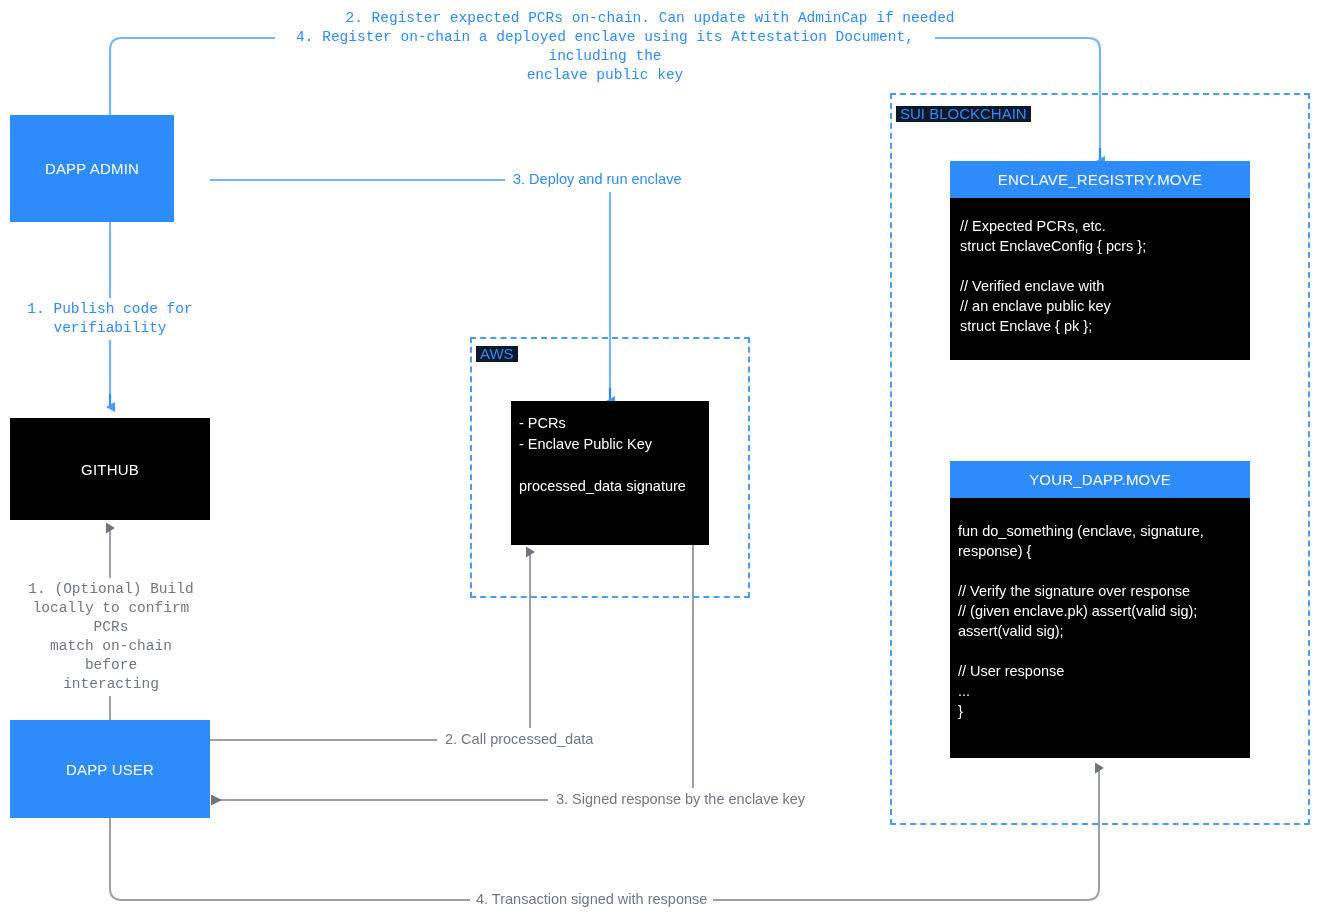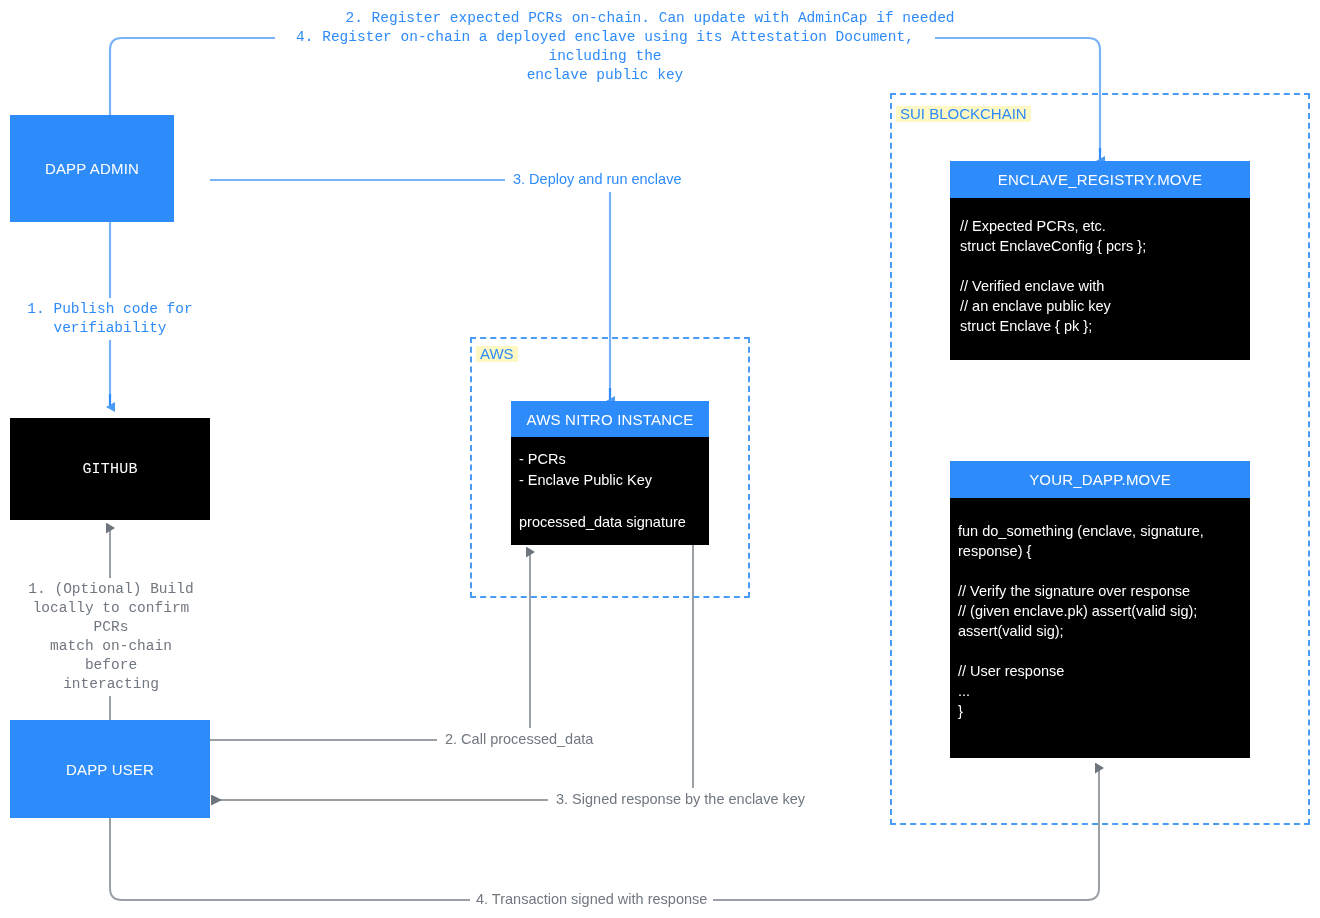--- a/index.html
+++ b/index.html
@@ -33,21 +33,21 @@
     border: 2px dashed #4a9bf5;
     border-radius: 1px;
     box-sizing: border-box;
     background: transparent;
   }
   .group-label {
     position: absolute;
     color: #2e8bfa;
     font-size: 15px;
     line-height: 16px;
-    background: #fef9c3;
+    background: #0f172a;
     padding: 0 4px;
     white-space: nowrap;
   }
 
   
   .node {
     position: absolute;
     box-sizing: border-box;
   }
   .node-solid-blue {
@@ -157,30 +157,29 @@
   <div class="group-box" style="left:470px; top:337px; width:280px; height:261px;"></div>
   <div class="group-label" style="left:476px; top:346px;">AWS</div>
 
   <div class="group-box" style="left:890px; top:93px; width:420px; height:732px;"></div>
   <div class="group-label" style="left:896px; top:106px;">SUI BLOCKCHAIN</div>
 
   <div class="node node-solid-blue" style="left:10px; top:115px; width:164px; height:107px;">
     <span>DAPP ADMIN</span>
   </div>
 
-  <div class="node node-solid-black" style="left:10px; top:418px; width:200px; height:102px;font-family:Liberation Mono, monospace;">
+  <div class="node node-solid-black" style="left:10px; top:418px; width:200px; height:102px;">
     <span>GITHUB</span>
   </div>
 
   <div class="node node-solid-blue" style="left:10px; top:720px; width:200px; height:98px;">
     <span>DAPP USER</span>
   </div>
 
   <div class="card" style="left:511px; top:401px; width:198px; height:144px;">
-    <div class="card-header" style="height:36px;">AWS NITRO INSTANCE</div>
     <div class="card-body" style="padding:12px 10px 10px 8px; font-size:14.5px; line-height:21px;">- PCRs
 - Enclave Public Key
 
 processed_data signature</div>
   </div>
 
   <div class="card" style="left:950px; top:461px; width:300px; height:297px;">
     <div class="card-header" style="height:37px;">YOUR_DAPP.MOVE</div>
     <div class="card-body" style="padding:23px 10px 10px 8px; font-size:14.5px; line-height:20px;">fun do_something (enclave, signature, response) {
 

